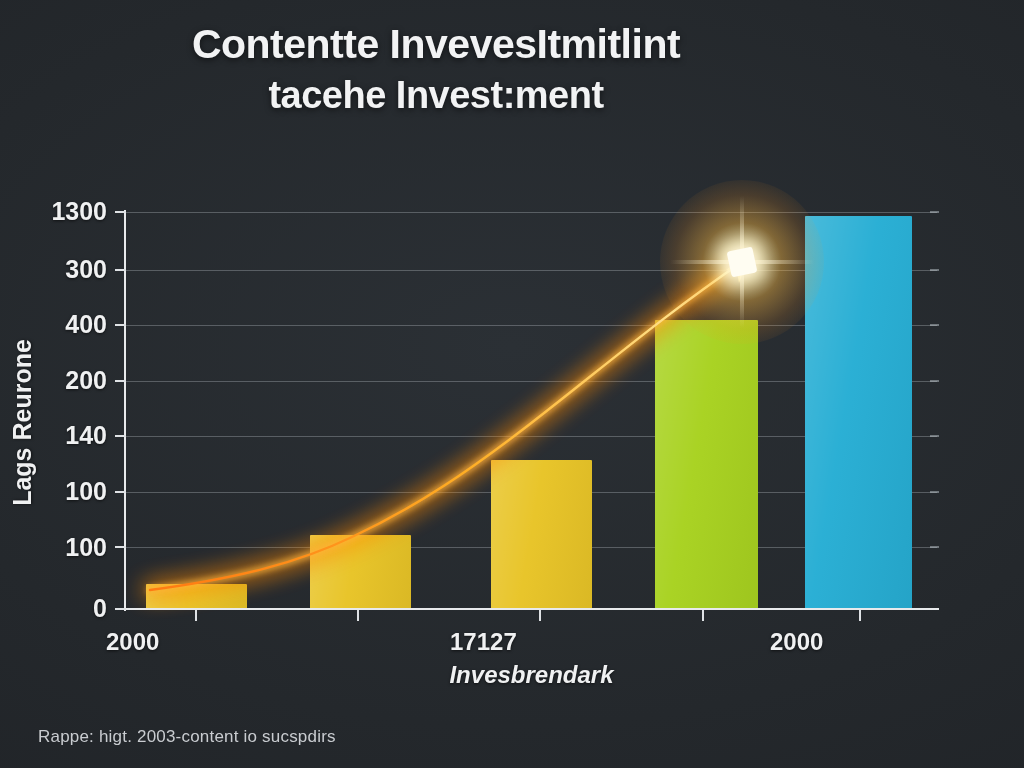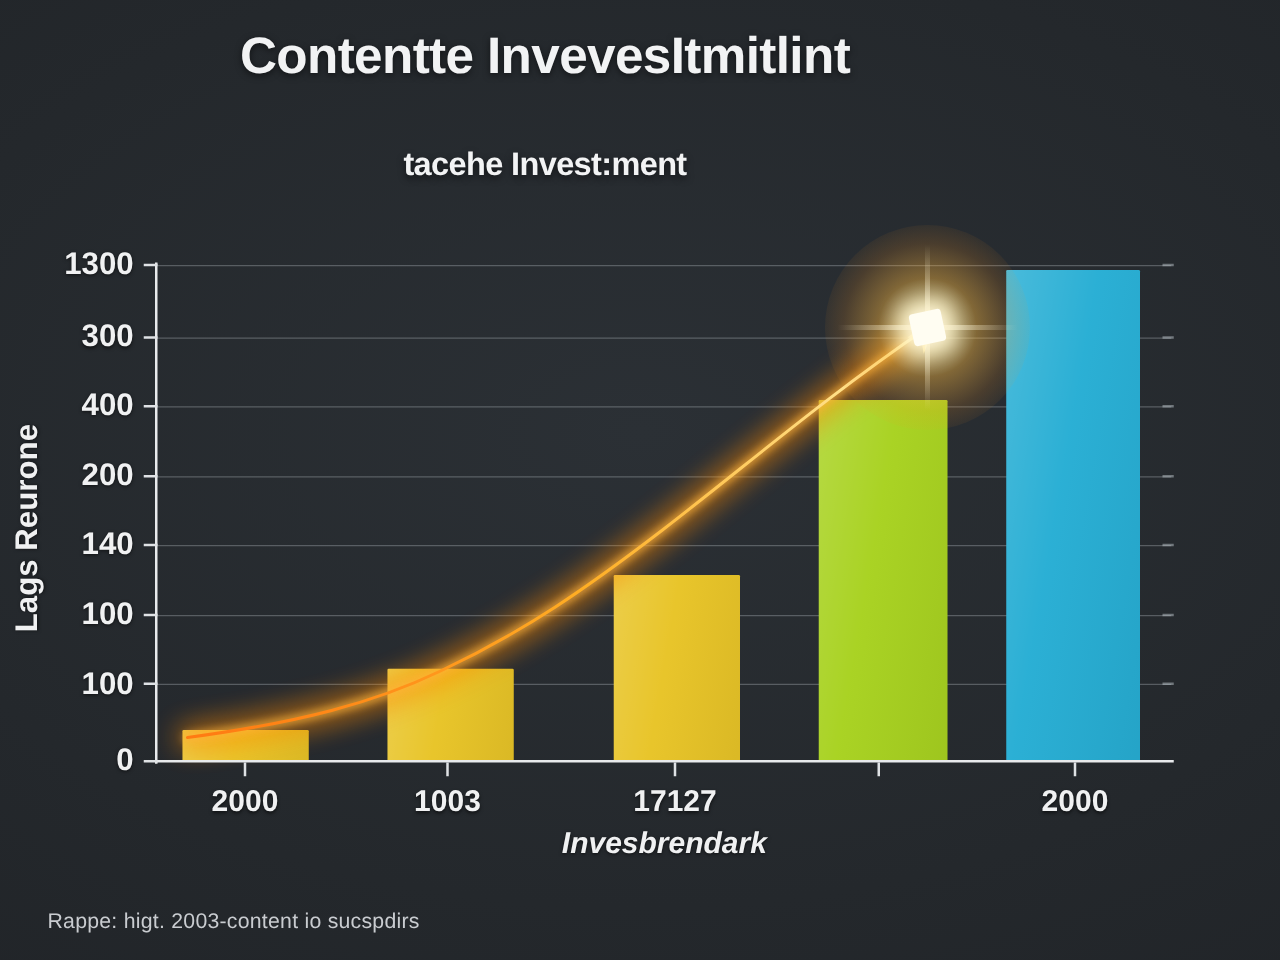--- a/index.html
+++ b/index.html
@@ -24,21 +24,21 @@
     width: 872px;
     text-align: center;
   }
   .title-line {
     color: #f2f3f4;
     font-weight: bold;
     letter-spacing: -0.5px;
     text-shadow: 0 2px 6px rgba(0,0,0,0.55);
   }
   #title-line-1 { font-size: 41px; line-height: 52px; }
-  #title-line-2 { font-size: 26px; line-height: 50px; margin-top: 36px; }
+  #title-line-2 { font-size: 38px; line-height: 50px; }
 
   
   #plot-area {
     position: absolute;
     left: 126px;
     top: 212px;
     width: 811px;
     height: 397px;
   }
   .gridline {
@@ -90,21 +90,21 @@
     position: absolute;
     top: 610px;
     width: 2px;
     height: 11px;
     background: #dfe2e5;
   }
   .x-tick-label {
     position: absolute;
     top: 628px;
     width: 180px;
-    text-align: center;
+    text-align: left;
     color: #f0f1f2;
     font-size: 24px;
     font-weight: bold;
     text-shadow: 0 1px 3px rgba(0,0,0,0.6);
   }
 
   
   .bar {
     position: absolute;
     bottom: 0;
@@ -290,21 +290,20 @@
   <div class="y-tick-label" style="left:-13px; top:533px">100</div>
   <div class="y-tick-label" style="left:-13px; top:594px">0</div>
 
   <div class="x-tick-mark" style="left:195px"></div>
   <div class="x-tick-mark" style="left:357px"></div>
   <div class="x-tick-mark" style="left:539px"></div>
   <div class="x-tick-mark" style="left:702px"></div>
   <div class="x-tick-mark" style="left:859px"></div>
 
   <div class="x-tick-label" style="left:106px">2000</div>
-  <div class="x-tick-label" style="left:268px">1003</div>
   <div class="x-tick-label" style="left:450px">17127</div>
   <div class="x-tick-label" style="left:770px">2000</div>
 
   <div id="axis-label-y">Lags Reurone</div>
   <div id="axis-label-x">Invesbrendark</div>
 
   <div id="footnote">Rappe: higt. 2003-content io sucspdirs</div>
 
 </div>
 

